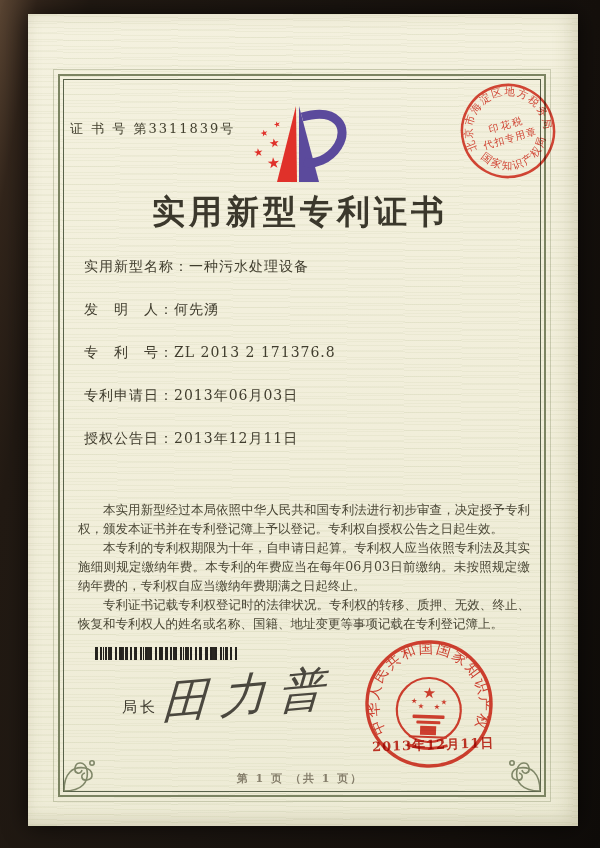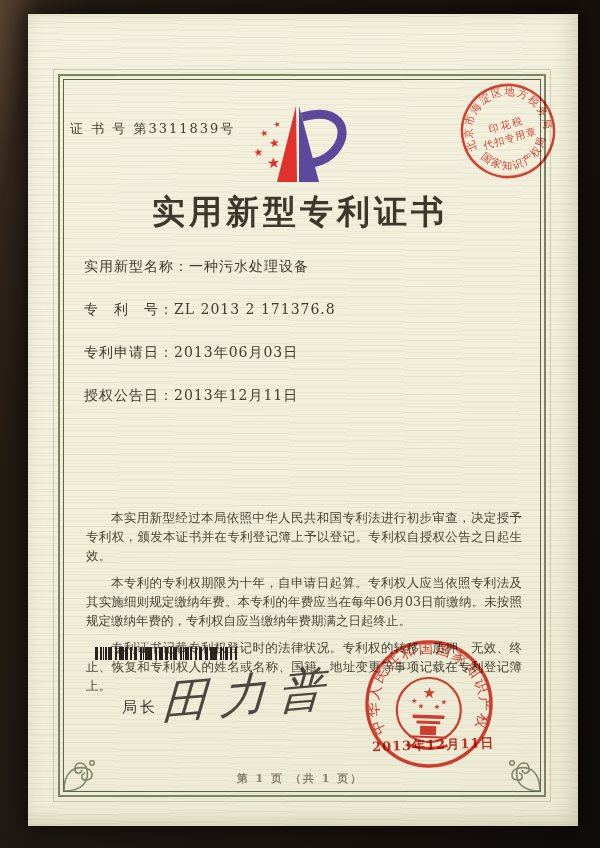--- a/index.html
+++ b/index.html
@@ -21,21 +21,21 @@
   .corner.br{right:2px;bottom:2px;}
   .corner.bl{left:2px;bottom:2px;transform:scaleX(-1);}
   .cert-no{position:absolute;left:42px;top:90px;font-size:13px;letter-spacing:2px;color:#43402f;margin-top:16px;}
   .logo{position:absolute;left:213px;top:84px;width:114px;height:92px;}
   .title{position:absolute;left:30px;top:176px;width:484px;text-align:center;
     font-size:33px;font-weight:bold;letter-spacing:4px;color:#3b382c;margin:0;}
   .fields{position:absolute;left:56px;top:244px;width:440px;font-size:14px;color:#403d2e;}
   .field-row{height:22px;margin-bottom:21px;letter-spacing:1px;white-space:nowrap;}
   .paras{position:absolute;left:50px;top:486px;width:452px;font-size:12.5px;line-height:19px;
     color:#4a4736;text-align:justify;}
-  .paras p{margin:8px;text-indent:2em;}
+  .paras p{margin:0;text-indent:2em;}
   .barcode{position:absolute;left:67px;top:633px;width:142px;height:13px;background:
     repeating-linear-gradient(90deg,#24221e 0 2px,rgba(0,0,0,0) 2px 5px),
     repeating-linear-gradient(90deg,#24221e 0 1px,rgba(0,0,0,0) 1px 8px),
     repeating-linear-gradient(90deg,#2a2722 0 3px,rgba(0,0,0,0) 3px 13px);}
   .director{position:absolute;left:94px;top:684px;font-size:15px;letter-spacing:3px;color:#3c392d;text-align:right;}
   .sig{position:absolute;left:134px;top:650px;width:190px;font-family:cursive;
     font-size:46px;font-style:italic;color:#35322b;letter-spacing:12px;
     transform:rotate(-5deg) skewX(-8deg);opacity:.88;white-space:nowrap;}
   .stamp-tax{position:absolute;left:430px;top:67px;width:100px;height:100px;
     transform:rotate(-16deg);mix-blend-mode:multiply;opacity:.92;}
@@ -102,20 +102,21 @@
         <text x="34" y="49" font-size="12" fill="#e0312a" text-anchor="middle" transform="rotate(-10 34 49)">★</text>
         <text x="18" y="58" font-size="11" fill="#e0312a" text-anchor="middle" transform="rotate(-8 18 58)">★</text>
         <text x="33" y="70" font-size="15" fill="#e0312a" text-anchor="middle" transform="rotate(-5 33 70)">★</text>
       </svg>
     </div>
 
     <h1 class="title">实用新型专利证书</h1>
 
     <div class="fields">
       <div class="field-row"><span>实用新型名称：</span><span>一种污水处理设备</span></div>
+      <div class="field-row"><span>发　明　人：</span><span>何先湧</span></div>
       <div class="field-row"><span>专　利　号：</span><span>ZL 2013 2 171376.8</span></div>
       <div class="field-row"><span>专利申请日：</span><span>2013年06月03日</span></div>
       <div class="field-row"><span>授权公告日：</span><span>2013年12月11日</span></div>
     </div>
 
     <div class="paras">
       <p>本实用新型经过本局依照中华人民共和国专利法进行初步审查，决定授予专利权，颁发本证书并在专利登记簿上予以登记。专利权自授权公告之日起生效。</p>
       <p>本专利的专利权期限为十年，自申请日起算。专利权人应当依照专利法及其实施细则规定缴纳年费。本专利的年费应当在每年06月03日前缴纳。未按照规定缴纳年费的，专利权自应当缴纳年费期满之日起终止。</p>
       <p>专利证书记载专利权登记时的法律状况。专利权的转移、质押、无效、终止、恢复和专利权人的姓名或名称、国籍、地址变更等事项记载在专利登记簿上。</p>
     </div>

